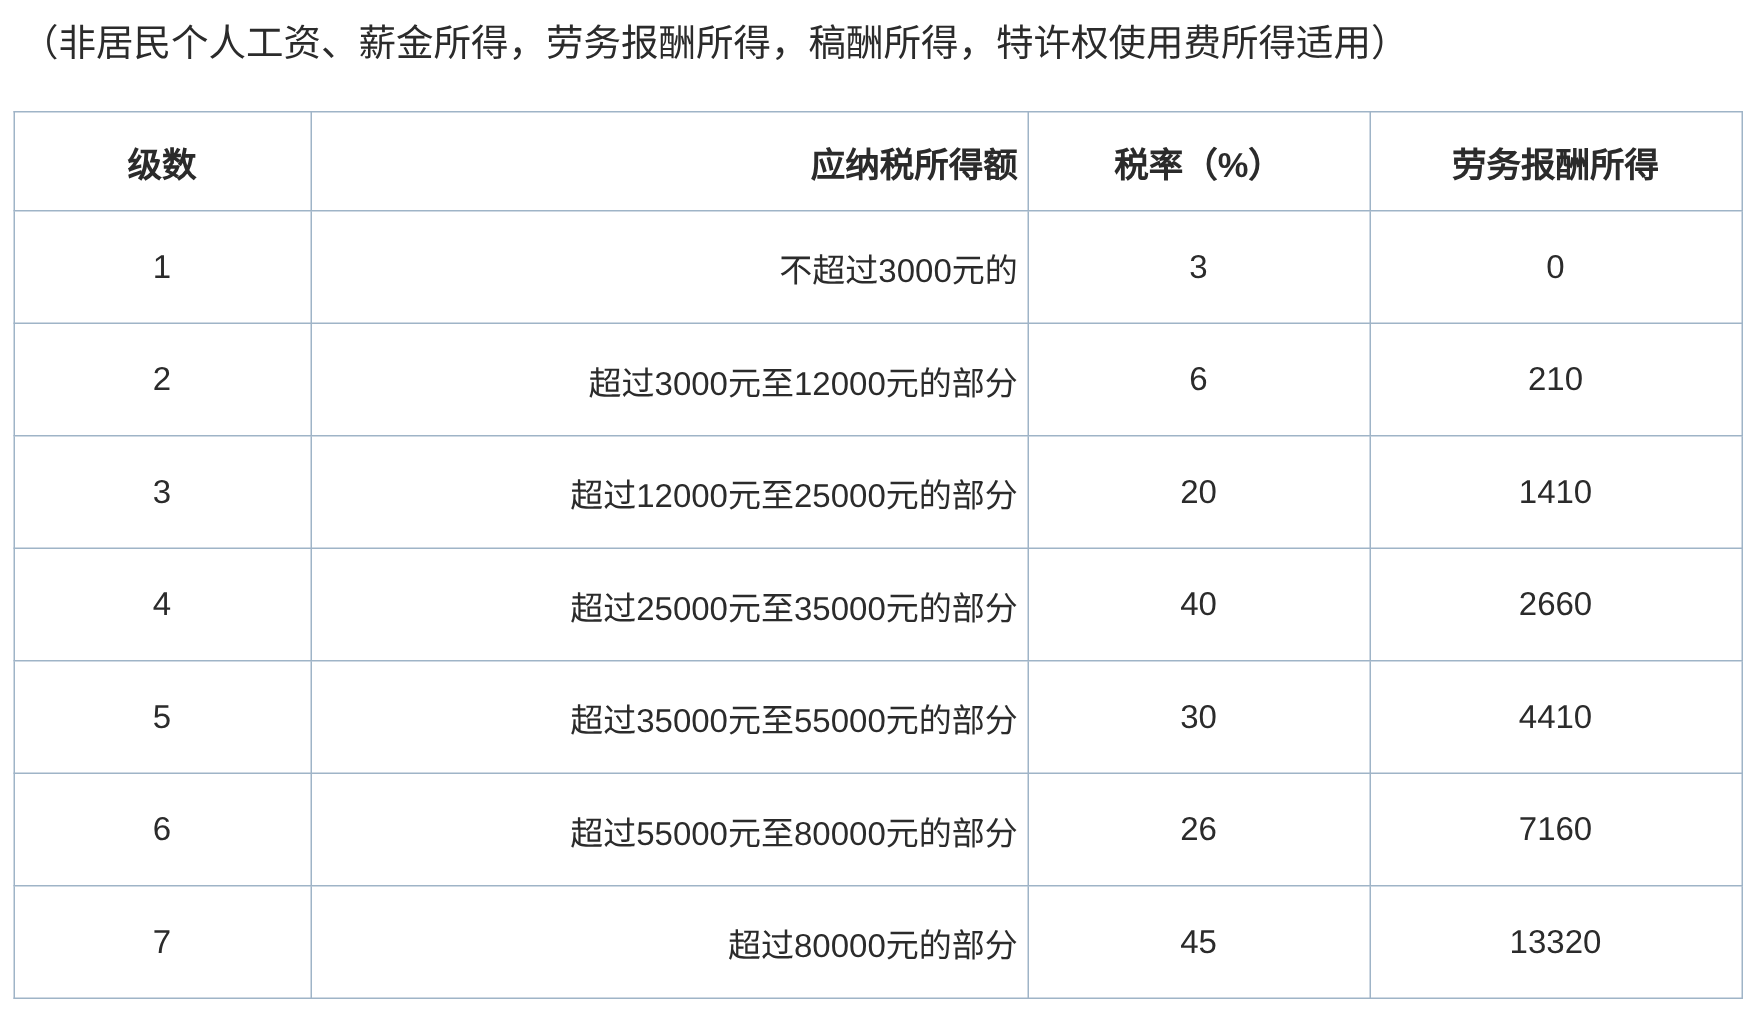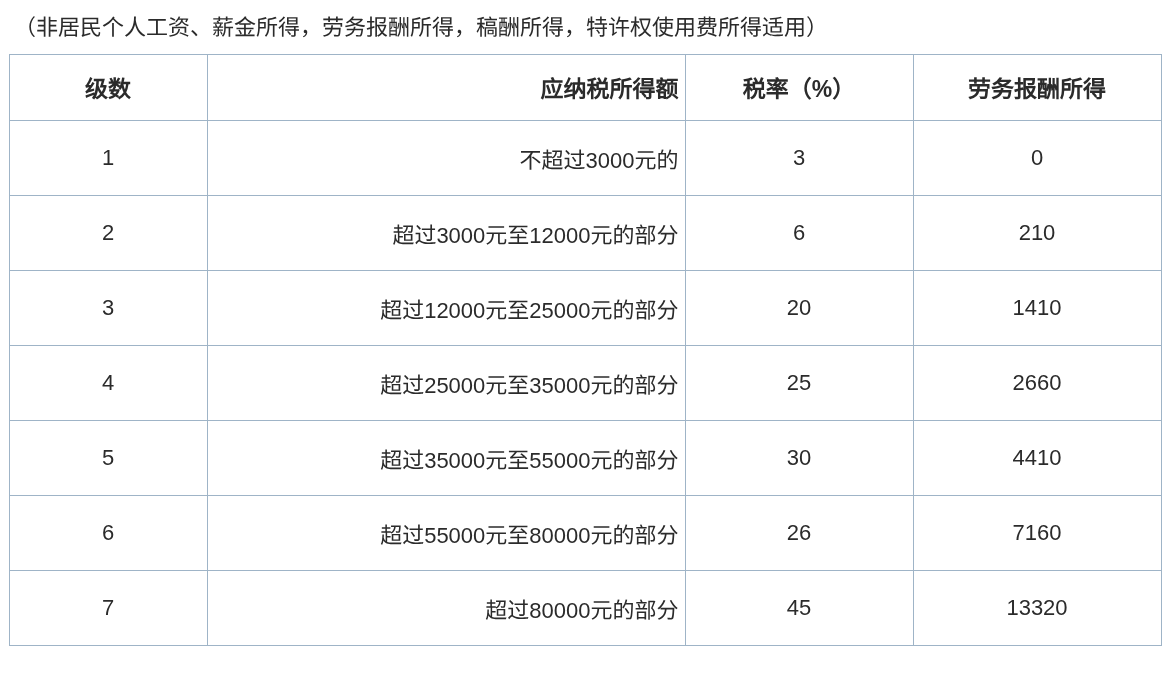--- a/index.html
+++ b/index.html
@@ -14,31 +14,31 @@
     color: #2b2b2b;
     overflow: hidden;
   }
   .page {
     width: 1170px;
     height: 690px;
     box-sizing: border-box;
     padding: 14px 8px 0 8px;
   }
   .caption {
-    font-size: 22px;
+    font-size: 25px;
     line-height: 1.25;
     color: #2b2b2b;
     padding: 0 4px 12px 6px;
     white-space: nowrap;
     letter-spacing: 0px;
   }
   table.tax-table {
     border-collapse: collapse;
     width: 1152px;
-    margin: 0 auto;
+    margin: 17px auto;
     table-layout: fixed;
   }
   table.tax-table td {
     border: 1px solid #9fb4c7;
     font-size: 22px;
     color: #2b2b2b;
     height: 75px;
     padding: 0 6px;
     vertical-align: middle;
     box-sizing: border-box;
@@ -87,21 +87,21 @@
       <tr>
         <td class="col-level">3</td>
         <td class="col-income">超过12000元至25000元的部分</td>
         <td class="col-rate">20</td>
         <td class="col-deduct">1410</td>
       </tr>
 
       <tr>
         <td class="col-level">4</td>
         <td class="col-income">超过25000元至35000元的部分</td>
-        <td class="col-rate">25</td>
+        <td class="col-rate">40</td>
         <td class="col-deduct">2660</td>
       </tr>
 
       <tr>
         <td class="col-level">5</td>
         <td class="col-income">超过35000元至55000元的部分</td>
         <td class="col-rate">30</td>
         <td class="col-deduct">4410</td>
       </tr>
 

